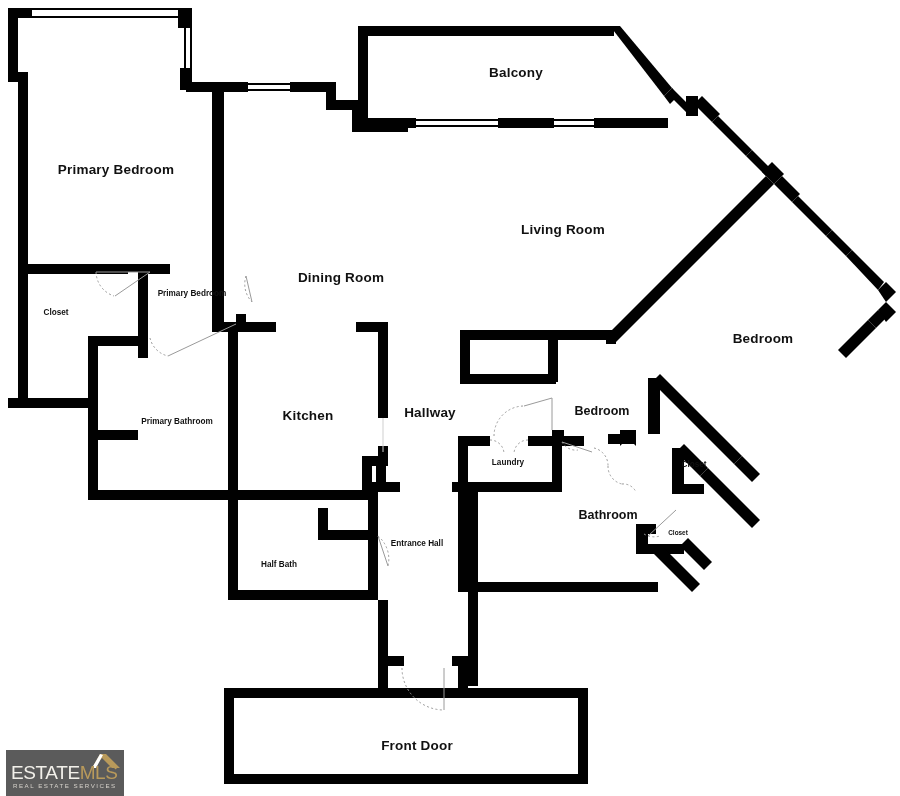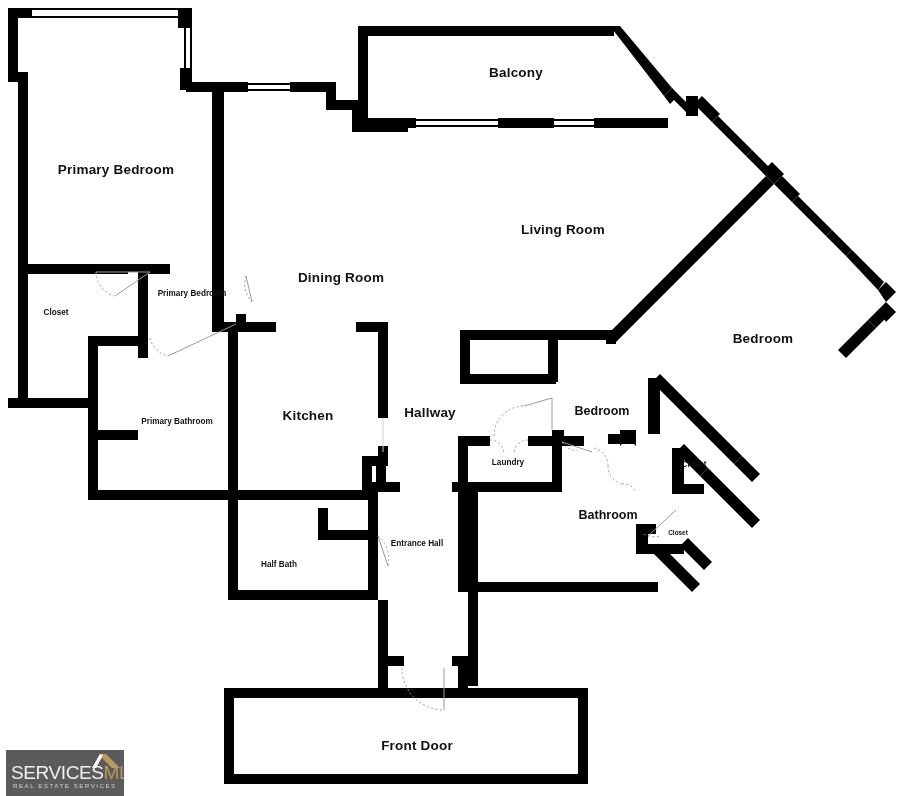--- a/index.html
+++ b/index.html
@@ -321,16 +321,16 @@
 
   </svg>
 </div>
 
 <div id="logo">
   <svg class="logo-roof" viewBox="0 0 46 18" xmlns="http://www.w3.org/2000/svg">
     <polygon points="18,16 26,2 32,2 46,16 38,16 28,6" fill="#b99a5b"></polygon>
     <polygon points="18,16 26,2 29,3 22,16" fill="#ffffff"></polygon>
   </svg>
   <div class="logo-main">
-    <span class="logo-georgia">SERVICES</span><span class="logo-mls">MLS</span>
+    <span class="logo-georgia">ESTATE</span><span class="logo-mls">MLS</span>
   </div>
   <div class="logo-sub">REAL ESTATE SERVICES</div>
 </div>
 
 </body></html>

